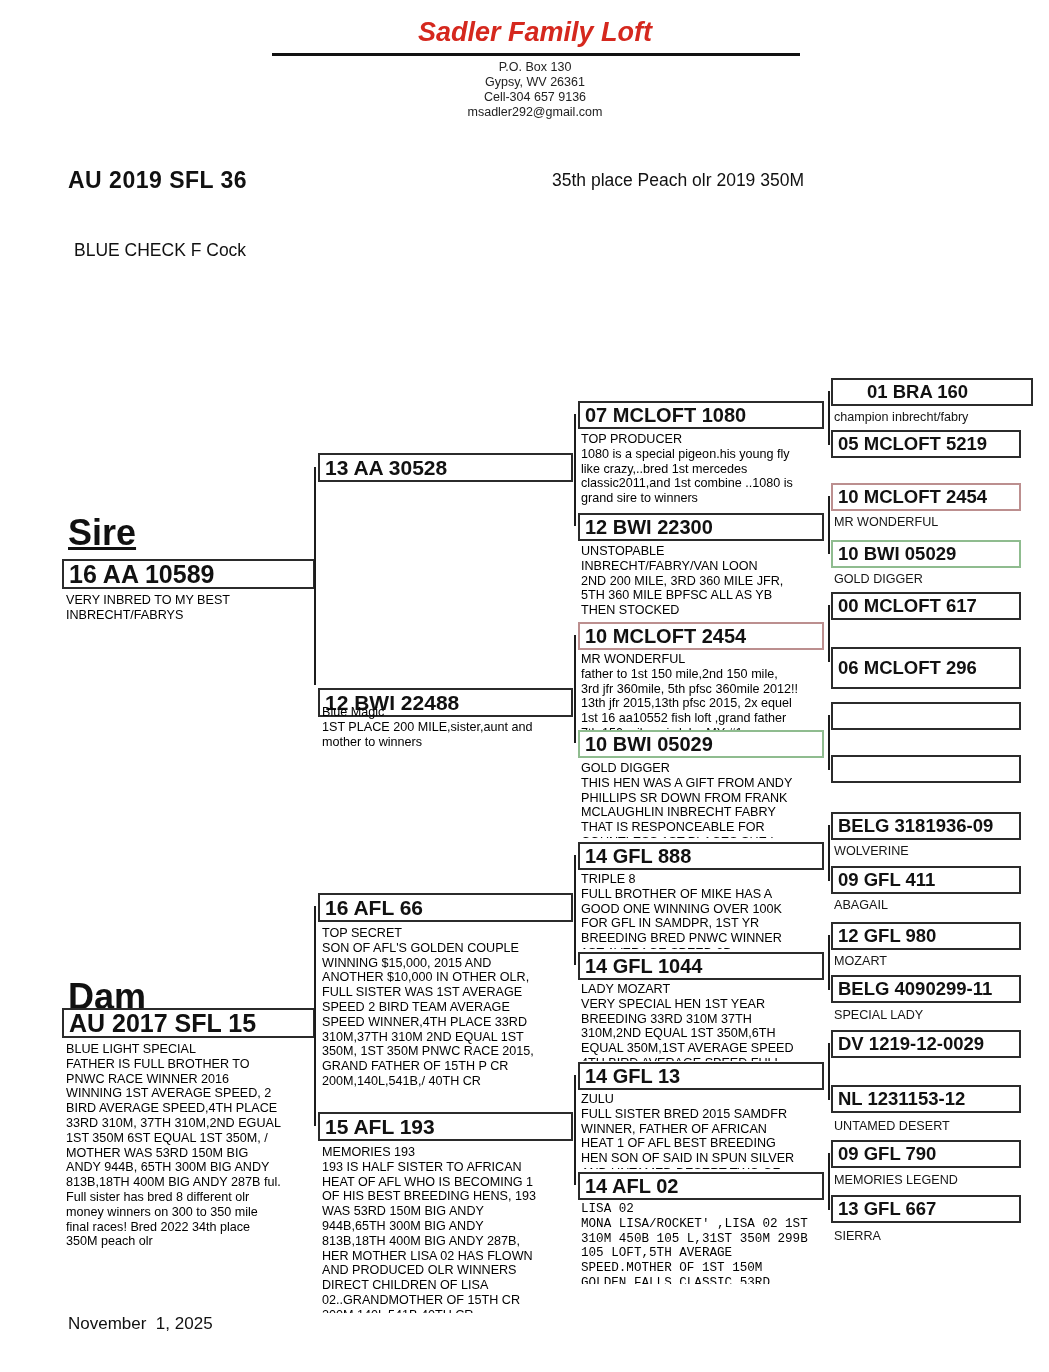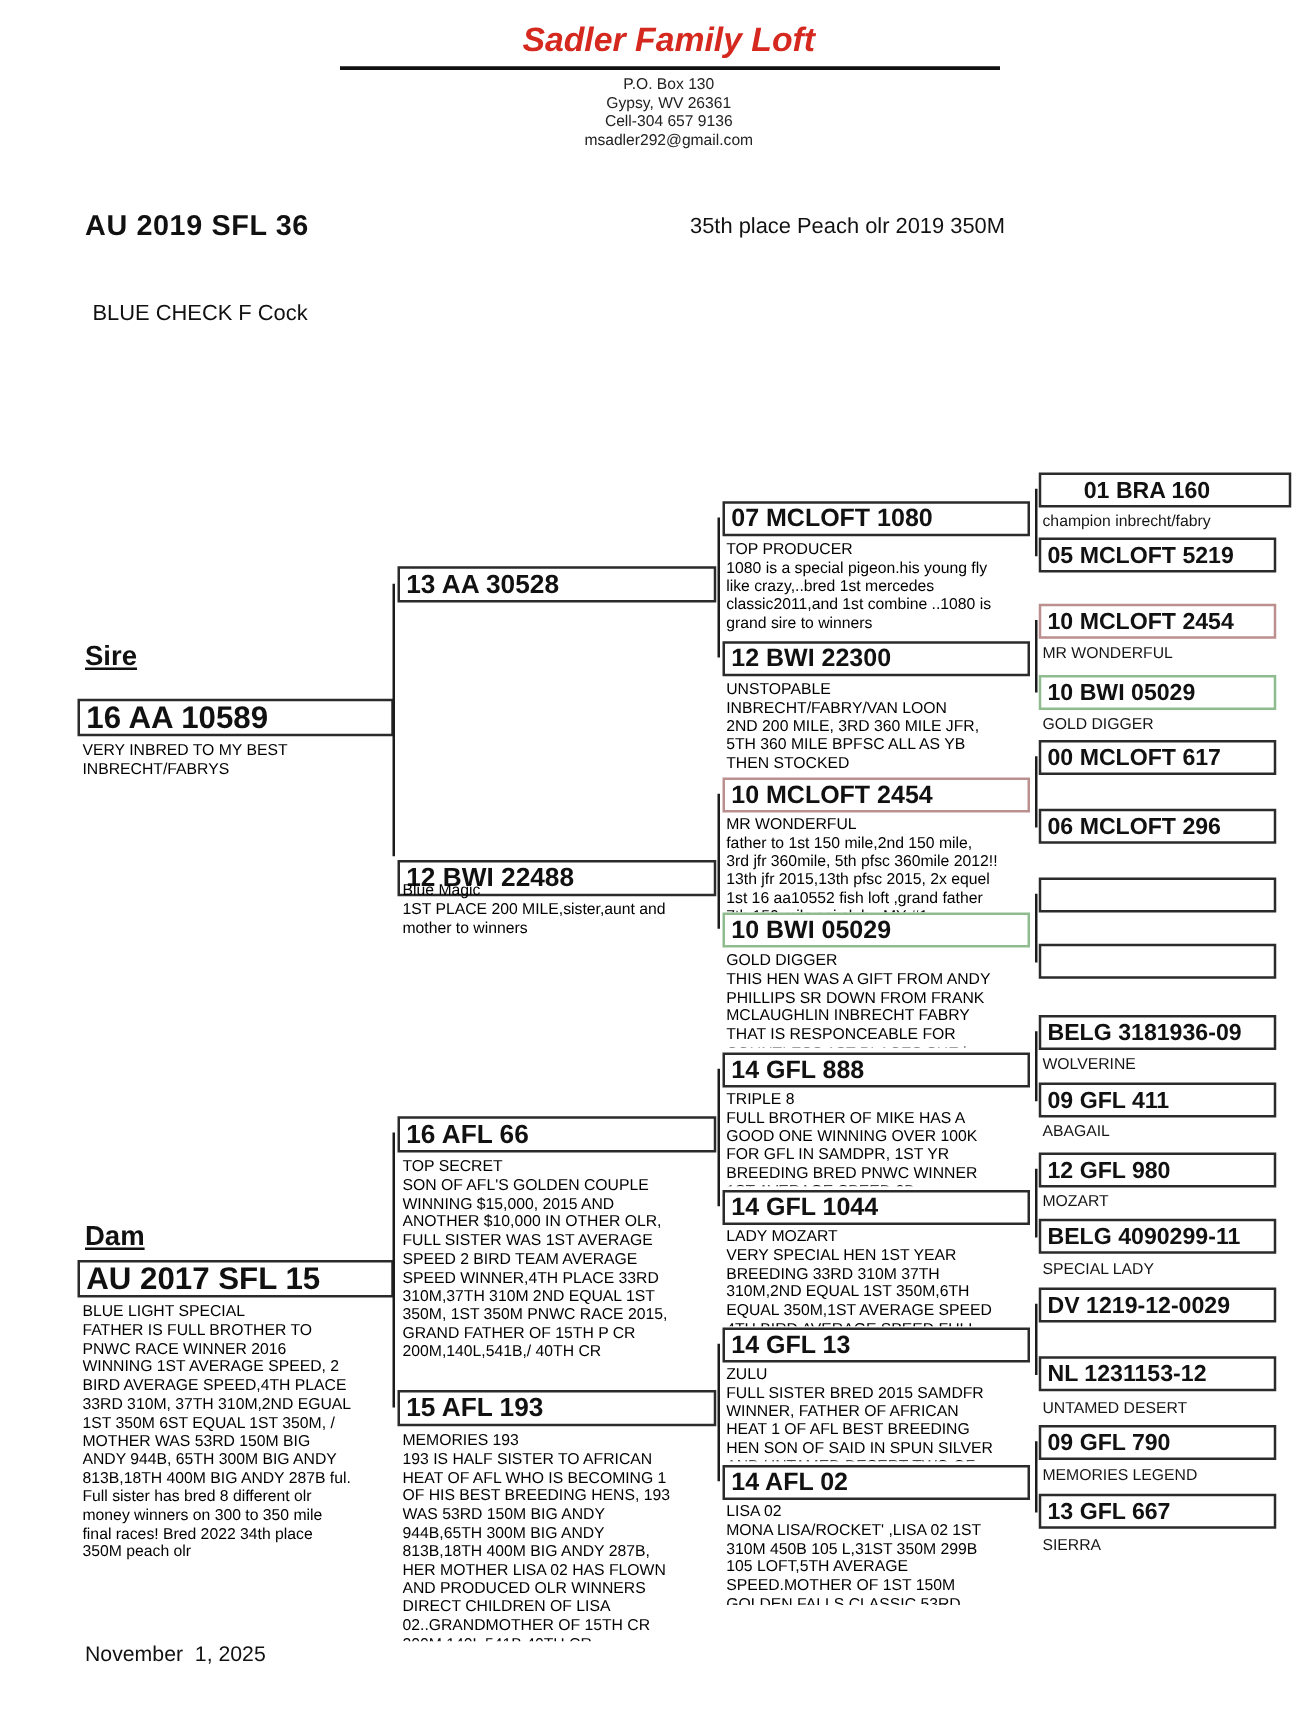--- a/index.html
+++ b/index.html
@@ -4,21 +4,21 @@
 <style>
   html,body{margin:0;padding:0;background:#fff;}
   .page{position:relative;width:1049px;height:1372px;background:#ffffff;overflow:hidden;
         font-family:"Liberation Sans",sans-serif;color:#111;}
   .abs{position:absolute;}
   .loft-title{font-size:27px;font-weight:bold;font-style:italic;color:#d5281e;text-align:center;}
   .addr{font-size:12.5px;text-align:center;color:#222;line-height:15px;}
   .hrule{background:#111;height:3px;}
   .bird-band{font-size:23px;font-weight:bold;letter-spacing:.5px;}
   .plain17{font-size:17.5px;}
-  .section-label{font-size:22px;font-weight:bold;text-decoration:underline;}
+  .section-label{font-size:36px;font-weight:bold;text-decoration:underline;}
   .band-box{position:absolute;border:2px solid #2b2b2b;background:#fff;font-weight:bold;
             display:flex;align-items:center;padding-left:5px;box-sizing:border-box;white-space:nowrap;overflow:hidden;}
   .g1{font-size:25px;}
   .g2{font-size:21px;}
   .g3{font-size:20px;}
   .g4{font-size:18.5px;}
   .notes{position:absolute;font-size:12.6px;line-height:14.8px;white-space:pre-line;overflow:hidden;color:#000000;}
   .gname{position:absolute;font-size:12.6px;color:#151515;white-space:nowrap;}
   .vline{position:absolute;width:2px;background:#1c1c1c;}
   .date{font-size:17px;white-space:pre;}
@@ -144,41 +144,41 @@
 
   <div class="band-box g3" style="left:578px;top:1062px;width:246px;height:28px;">14 GFL 13</div>
   <div class="notes" style="left:581px;top:1092px;width:252px;height:77px;">ZULU
 FULL SISTER BRED 2015 SAMDFR
 WINNER, FATHER OF AFRICAN
 HEAT 1 OF AFL BEST BREEDING
 HEN SON OF SAID IN SPUN SILVER
 AND UNTAMED DESERT TWO OF</div>
 
   <div class="band-box g3" style="left:578px;top:1172px;width:246px;height:28px;">14 AFL 02</div>
-  <div class="notes" style="left:581px;top:1202px;width:252px;height:82px;">LISA 02
+  <div class="notes" style="left:581px;top:1202px;width:252px;height:82px;font-family:Liberation Mono, monospace;">LISA 02
 MONA LISA/ROCKET' ,LISA 02 1ST
 310M 450B 105 L,31ST 350M 299B
 105 LOFT,5TH AVERAGE
 SPEED.MOTHER OF 1ST 150M
 GOLDEN FALLS CLASSIC  53RD</div>
 
   <div class="band-box g4" style="left:831px;top:378px;width:202px;height:28px;padding-left:34px;">01 BRA 160</div>
   <div class="gname" style="left:834px;top:410px;">champion inbrecht/fabry</div>
 
   <div class="band-box g4" style="left:831px;top:430px;width:190px;height:28px;">05 MCLOFT 5219</div>
 
   <div class="band-box g4" style="left: 831px; top: 483px; width: 190px; height: 28px; border-color: rgb(188, 143, 143);">10 MCLOFT 2454</div>
   <div class="gname" style="left:834px;top:515px;">MR WONDERFUL</div>
 
   <div class="band-box g4" style="left: 831px; top: 540px; width: 190px; height: 28px; border-color: rgb(143, 188, 143);">10 BWI 05029</div>
   <div class="gname" style="left:834px;top:572px;">GOLD DIGGER</div>
 
   <div class="band-box g4" style="left:831px;top:592px;width:190px;height:28px;">00 MCLOFT 617</div>
 
-  <div class="band-box g4" style="left:831px;top:647px;width:190px;height:28px;">06 MCLOFT 296</div>
+  <div class="band-box g4" style="left:831px;top:647px;width:190px;height:42px;">06 MCLOFT 296</div>
 
   <div class="band-box g4" style="left:831px;top:702px;width:190px;height:28px;"></div>
 
   <div class="band-box g4" style="left:831px;top:755px;width:190px;height:28px;"></div>
 
   <div class="band-box g4" style="left:831px;top:812px;width:190px;height:28px;">BELG 3181936-09</div>
   <div class="gname" style="left:834px;top:844px;">WOLVERINE</div>
 
   <div class="band-box g4" style="left:831px;top:866px;width:190px;height:28px;">09 GFL 411</div>
   <div class="gname" style="left:834px;top:898px;">ABAGAIL</div>

